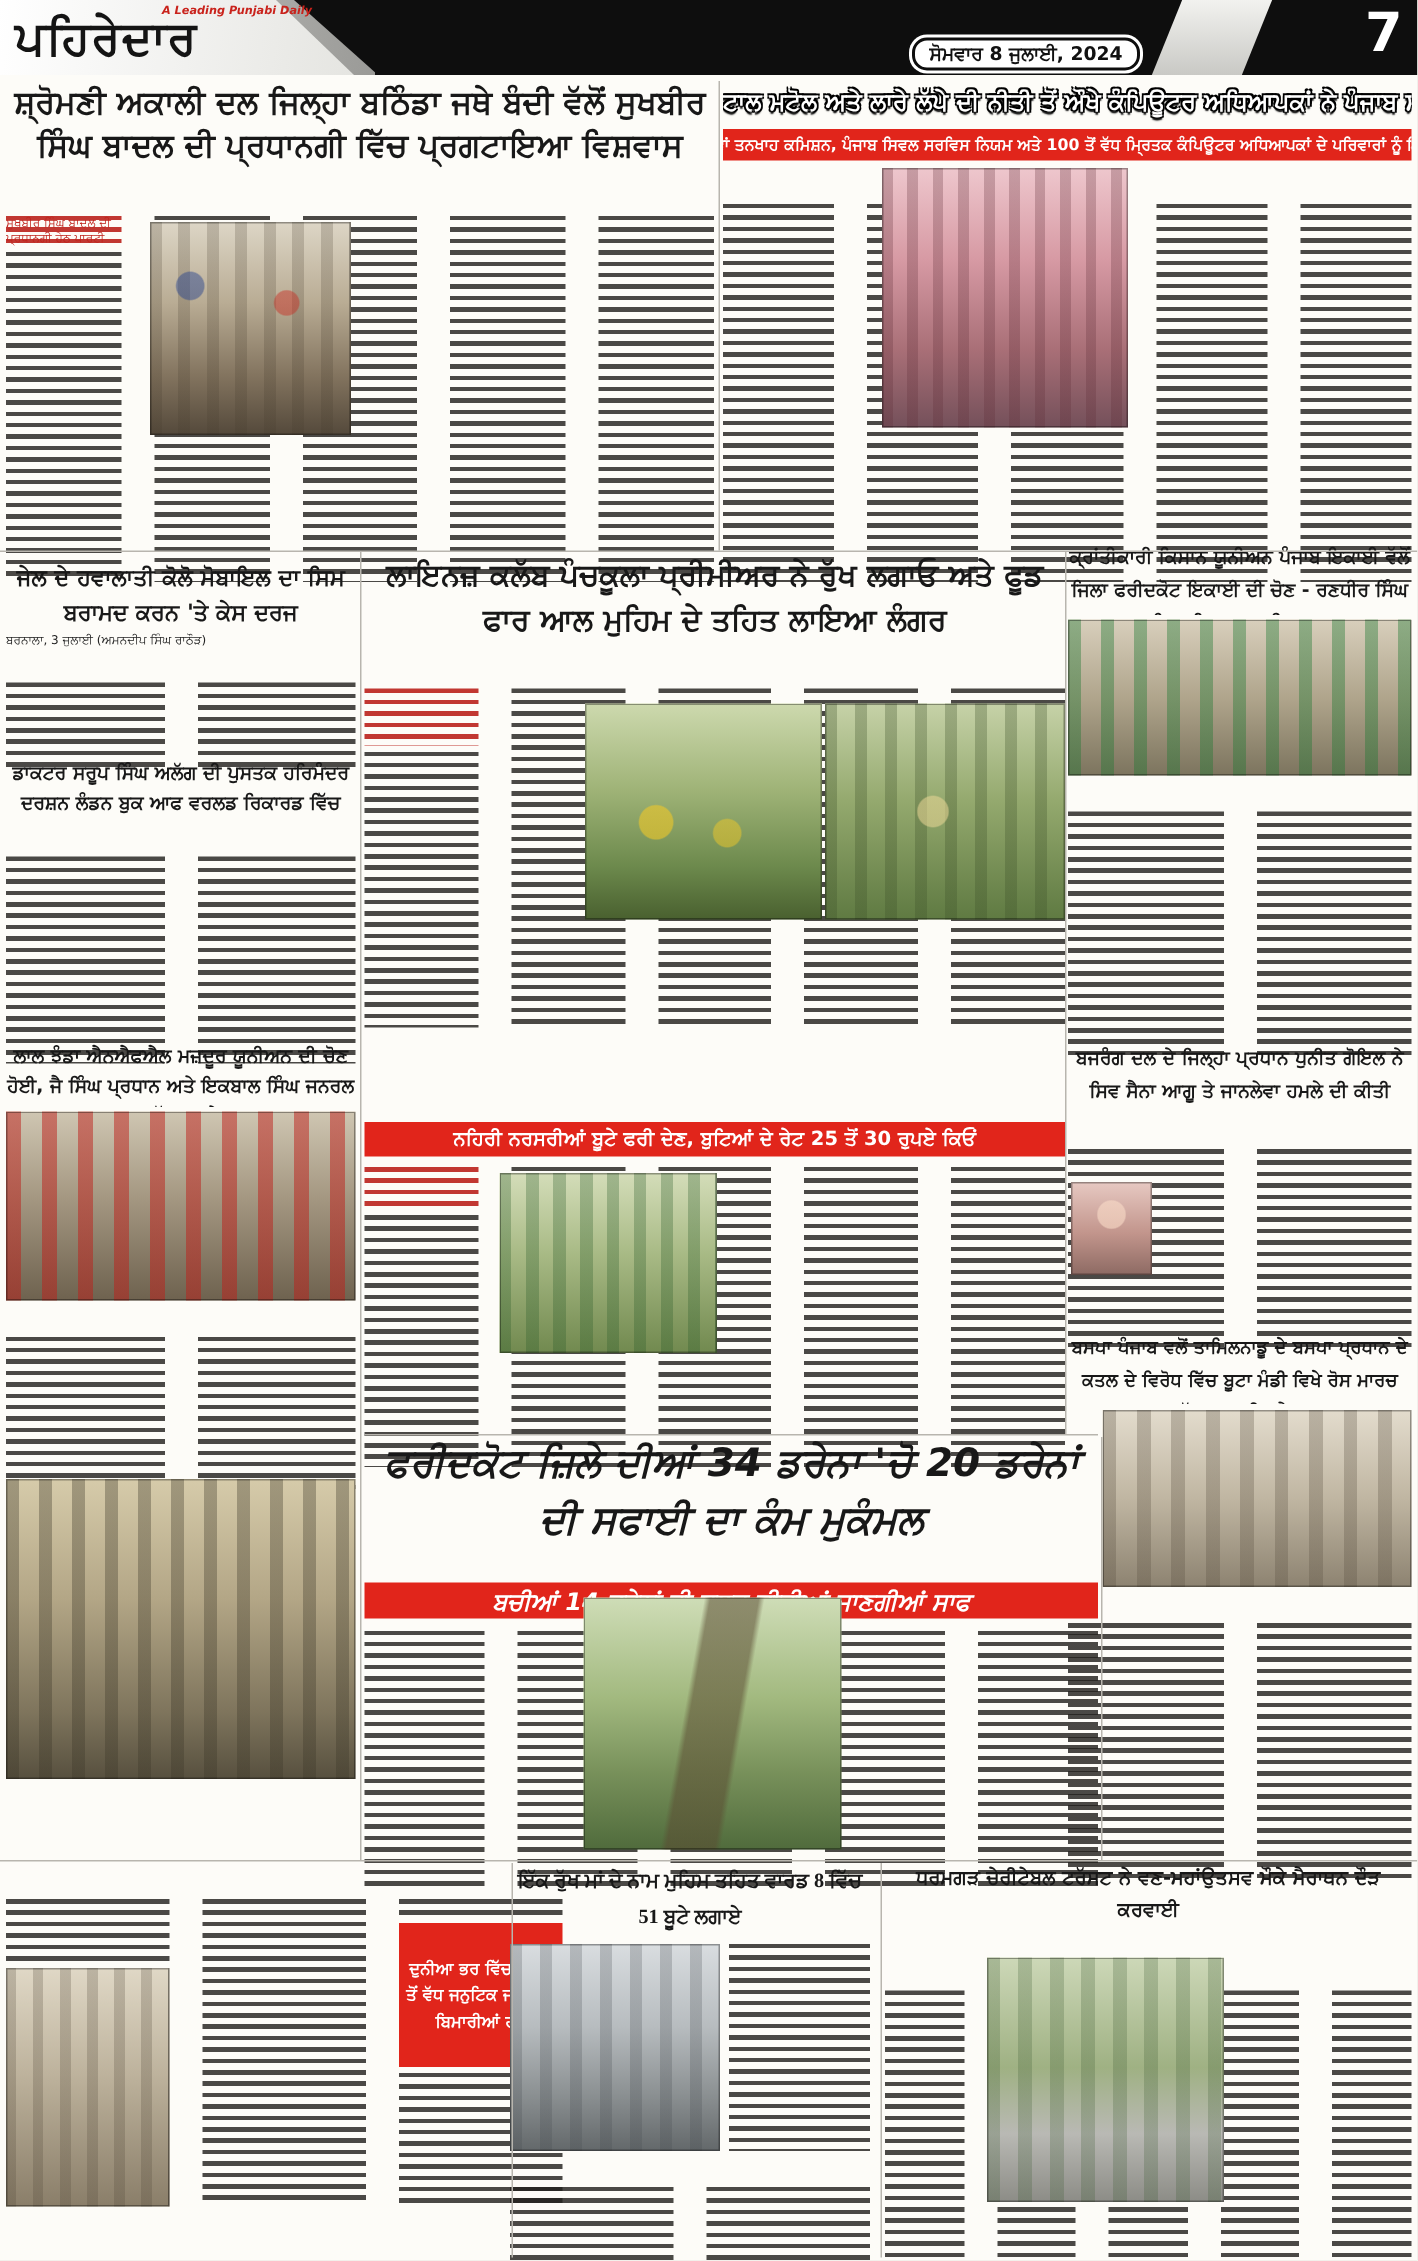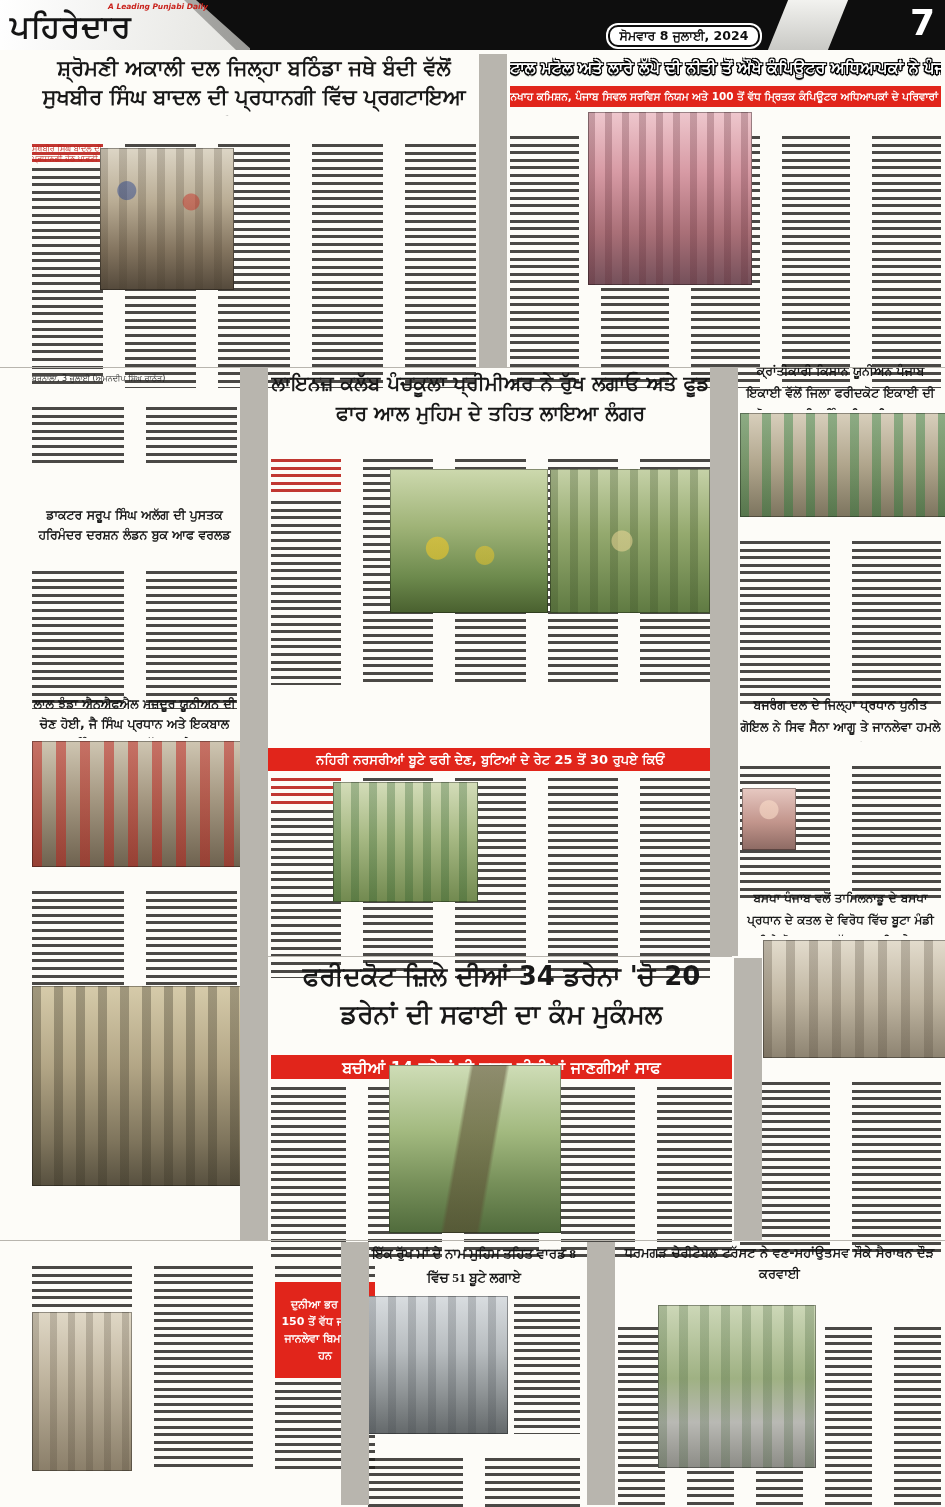--- a/index.html
+++ b/index.html
@@ -1,19 +1,19 @@
 <!DOCTYPE html>
 <html><head>
 <meta charset="utf-8">
 <style>
   *{box-sizing:border-box;margin:0;padding:0;}
   html,body{background:#e9e7e1;}
   body{font-family:"DejaVu Sans","Liberation Sans",sans-serif;}
   #page{position:relative;width:945px;height:1507px;background:#fdfcf8;margin:0 auto;overflow:hidden;}
-  .abs{position:absolute;padding-left:28px;}
+  .abs{position:absolute;}
 
   
   #masthead{left:0;top:0;width:945px;height:50px;background:#0e0e0e;overflow:hidden;}
   .mast-gray{position:absolute;left:0;top:0;width:250px;height:50px;background:linear-gradient(100deg,#cfcfcc,#9a9a97);clip-path:polygon(0 0,196px 0,252px 50px,0 50px);}
   .mast-white{position:absolute;left:0;top:0;width:245px;height:50px;background:linear-gradient(100deg,#ffffff,#e4e4e0);clip-path:polygon(0 0,184px 0,236px 50px,0 50px);}
   .mast-title{position:absolute;left:10px;top:8px;font-size:31px;font-weight:800;color:#141414;letter-spacing:1px;white-space:nowrap;}
   .mast-tagline{position:absolute;left:108px;top:2px;font-size:7.5px;font-weight:700;font-style:italic;color:#c9231c;white-space:nowrap;}
   .mast-band{position:absolute;left:778px;top:0;width:60px;height:50px;background:linear-gradient(#f2f2ef,#c9c9c5);transform:skewX(-22deg);}
   .date-pill{position:absolute;left:608px;top:25px;width:152px;height:22px;background:#ffffff;border:2px solid #0e0e0e;border-radius:10px;box-shadow:0 0 0 2px #ffffff;display:flex;align-items:center;justify-content:center;font-size:12.5px;font-weight:700;color:#111;white-space:nowrap;overflow:hidden;}
   .page-no{position:absolute;right:10px;top:2px;font-size:36px;font-weight:800;color:#ffffff;}
@@ -90,20 +90,21 @@
         <div class="col ft"></div>
         <div class="col ft"></div>
         <div class="col ft"></div>
         <div class="col ft"></div>
       </div>
       <div class="abs ph ph-rally" style="left:106px;top:0;width:164px;height:173px;"></div>
     </div>
   </div>
 
   <div class="abs" style="left:4px;top:374px;width:233px;height:130px;">
+    <div class="hl" style="font-size:15px;line-height:1.55;height:48px;">ਜੇਲ ਦੇ ਹਵਾਲਾਤੀ ਕੋਲੋ ਮੋਬਾਇਲ ਦਾ ਸਿਮ ਬਰਾਮਦ ਕਰਨ 'ਤੇ ਕੇਸ ਦਰਜ</div>
     <div class="dateline">ਬਰਨਾਲਾ, 3 ਜੁਲਾਈ (ਅਮਨਦੀਪ ਸਿੰਘ ਰਾਠੌੜ)</div>
     <div style="height:60px;margin-top:3px;">
       <div class="cols">
         <div class="col ft"></div>
         <div class="col ft"></div>
       </div>
     </div>
   </div>
 
   <div class="abs" style="left:4px;top:505px;width:233px;height:186px;">
@@ -176,21 +177,21 @@
         <div class="ft grow"></div>
       </div>
       <div class="col ft"></div>
       <div class="col ft"></div>
       <div class="col ft"></div>
       <div class="col ft"></div>
     </div>
     <div class="abs ph ph-nursery" style="left:90px;top:28px;width:145px;height:120px;"></div>
   </div>
 
-  <div class="abs" style="left:243px;top:958px;width:489px;height:280px;">
+  <div class="abs" style="left:243px;top:958px;width:489px;height:280px;font-style:italic;">
     <div class="hl" style="font-size:26px;line-height:1.45;height:76px;">ਫਰੀਦਕੋਟ ਜ਼ਿਲੇ ਦੀਆਂ 34 ਡਰੇਨਾ 'ਚੋ 20 ਡਰੇਨਾਂ ਦੀ ਸਫਾਈ ਦਾ ਕੰਮ ਮੁਕੰਮਲ</div>
     <div class="redbar" style="height:24px;font-size:16px;">ਬਚੀਆਂ 14 ਡਰੇਨਾਂ ਵੀ ਜਲਦ ਕੀਤੀਆਂ ਜਾਣਗੀਆਂ ਸਾਫ</div>
     <div class="abs" style="left:0;top:105px;width:489px;height:172px;">
       <div class="cols">
         <div class="col ft"></div>
         <div class="col ft"></div>
         <div class="col ft"></div>
         <div class="col ft"></div>
         <div class="col ft"></div>
       </div>

